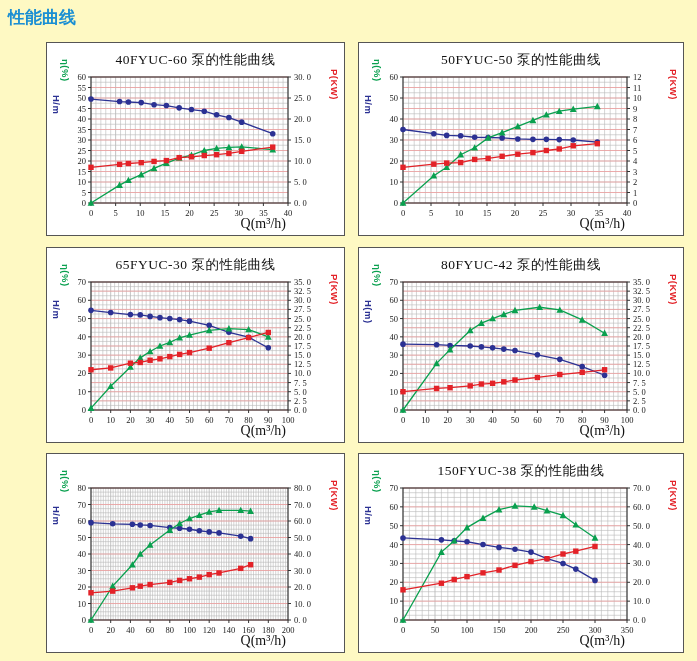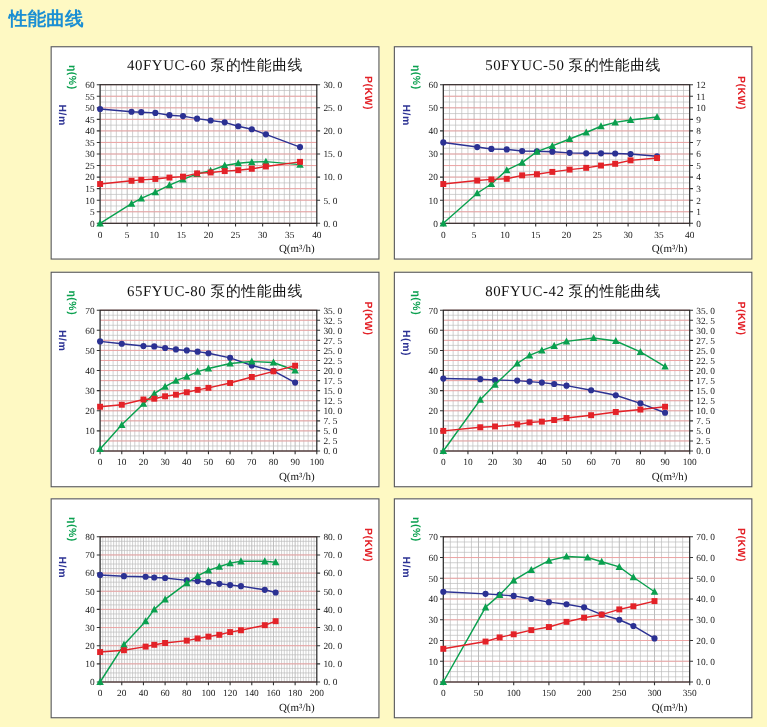--- a/index.html
+++ b/index.html
@@ -5,21 +5,21 @@
   html,body{margin:0;padding:0;background:#ffffff;}
   #stage{position:relative;width:697px;height:661px;background:#fef9c3;overflow:hidden;
          font-family:"Liberation Serif", serif;padding-left:21px;}
   .page-title{position:absolute;left:8px;top:6px;font-family:"Liberation Sans", sans-serif;
               font-size:17px;font-weight:bold;}
   .chart-box{position:absolute;border:1px solid #555;background:#fff;box-sizing:border-box;}
   .chart-title{position:absolute;left:0;right:0;top:8px;text-align:center;
                font-size:13.5px;color:#111;letter-spacing:0.5px;}
   .vlabel{position:absolute;writing-mode:vertical-rl;text-orientation:mixed;
           font-size:9.5px;font-weight:bold;font-family:"Liberation Sans", sans-serif;letter-spacing:0.5px;}
-  .xlabel{position:absolute;font-size:10px;color:#111;}
+  .xlabel{position:absolute;font-size:14px;color:#111;}
   svg{position:absolute;left:0;top:0;}
   .ticktext{font-size:8.5px;fill:#1a1a1a;font-family:"Liberation Serif", serif;}
 </style>
 </head>
 <body>
 
 <div id="stage">
   <div class="page-title" style="color: rgb(27, 143, 211);">性能曲线</div>
   <div class="chart-box" id="chart-0" style="left: 46px; top: 42px; width: 299px; height: 194px;">
       <div class="chart-title">40FYUC-60 泵的性能曲线</div>
@@ -393,21 +393,21 @@
         <rect x="140.42000000000002" y="110.575" width="5.4" height="5.4" fill="#e32228"></rect>
         <rect x="156.1" y="108.475" width="5.4" height="5.4" fill="#e32228"></rect>
         <rect x="171.22" y="106.89999999999999" width="5.4" height="5.4" fill="#e32228"></rect>
         <rect x="184.66000000000003" y="104.8" width="5.4" height="5.4" fill="#e32228"></rect>
         <rect x="197.54000000000002" y="103.225" width="5.4" height="5.4" fill="#e32228"></rect>
         <rect x="211.54000000000002" y="100.075" width="5.4" height="5.4" fill="#e32228"></rect>
         <rect x="235.62000000000003" y="97.975" width="5.4" height="5.4" fill="#e32228"></rect>
       </svg>
     </div>
   <div class="chart-box" id="chart-2" style="left: 46px; top: 247px; width: 299px; height: 196px;">
-      <div class="chart-title">65FYUC-80 泵的性能曲线</div>
+      <div class="chart-title">65FYUC-30 泵的性能曲线</div>
       <div class="vlabel" style="left: 13px; top: 16px; color: rgb(10, 160, 79);">η(%)</div>
       <div class="vlabel" style="left: 4px; top: 52px; color: rgb(43, 49, 147);">H/m</div>
       <div class="vlabel" style="right: 4px; top: 26px; color: rgb(227, 34, 40);">P(KW)</div>
       <div class="xlabel" style="right: 58px; bottom: 3px;">Q(m³/h)</div>
       <svg width="297" height="194" viewBox="0 0 297 194">
         <line x1="44" y1="34" x2="44" y2="162" stroke="#9a9a9a" stroke-width="0.6"></line>
         <line x1="47.94" y1="34" x2="47.94" y2="162" stroke="#b9b9b9" stroke-width="0.6"></line>
         <line x1="51.88" y1="34" x2="51.88" y2="162" stroke="#b9b9b9" stroke-width="0.6"></line>
         <line x1="55.82" y1="34" x2="55.82" y2="162" stroke="#b9b9b9" stroke-width="0.6"></line>
         <line x1="59.76" y1="34" x2="59.76" y2="162" stroke="#b9b9b9" stroke-width="0.6"></line>
@@ -1052,20 +1052,21 @@
         <rect x="129.95000000000002" y="123.7" width="5.4" height="5.4" fill="#e32228"></rect>
         <rect x="139.8" y="122.05" width="5.4" height="5.4" fill="#e32228"></rect>
         <rect x="149.65000000000003" y="120.39999999999999" width="5.4" height="5.4" fill="#e32228"></rect>
         <rect x="159.5" y="117.925" width="5.4" height="5.4" fill="#e32228"></rect>
         <rect x="169.35000000000002" y="116.27499999999999" width="5.4" height="5.4" fill="#e32228"></rect>
         <rect x="191.02" y="111.655" width="5.4" height="5.4" fill="#e32228"></rect>
         <rect x="200.87000000000003" y="108.02499999999999" width="5.4" height="5.4" fill="#e32228"></rect>
       </svg>
     </div>
   <div class="chart-box" id="chart-5" style="left: 358px; top: 453px; width: 326px; height: 200px;">
+      <div class="chart-title">150FYUC-38 泵的性能曲线</div>
       <div class="vlabel" style="left: 13px; top: 16px; color: rgb(10, 160, 79);">η(%)</div>
       <div class="vlabel" style="left: 4px; top: 52px; color: rgb(43, 49, 147);">H/m</div>
       <div class="vlabel" style="right: 4px; top: 26px; color: rgb(227, 34, 40);">P(KW)</div>
       <div class="xlabel" style="right: 58px; bottom: 3px;">Q(m³/h)</div>
       <svg width="324" height="198" viewBox="0 0 324 198">
         <line x1="44" y1="34" x2="44" y2="166" stroke="#9a9a9a" stroke-width="0.6"></line>
         <line x1="50.4" y1="34" x2="50.4" y2="166" stroke="#b9b9b9" stroke-width="0.6"></line>
         <line x1="56.8" y1="34" x2="56.8" y2="166" stroke="#b9b9b9" stroke-width="0.6"></line>
         <line x1="63.2" y1="34" x2="63.2" y2="166" stroke="#b9b9b9" stroke-width="0.6"></line>
         <line x1="69.6" y1="34" x2="69.6" y2="166" stroke="#b9b9b9" stroke-width="0.6"></line>

